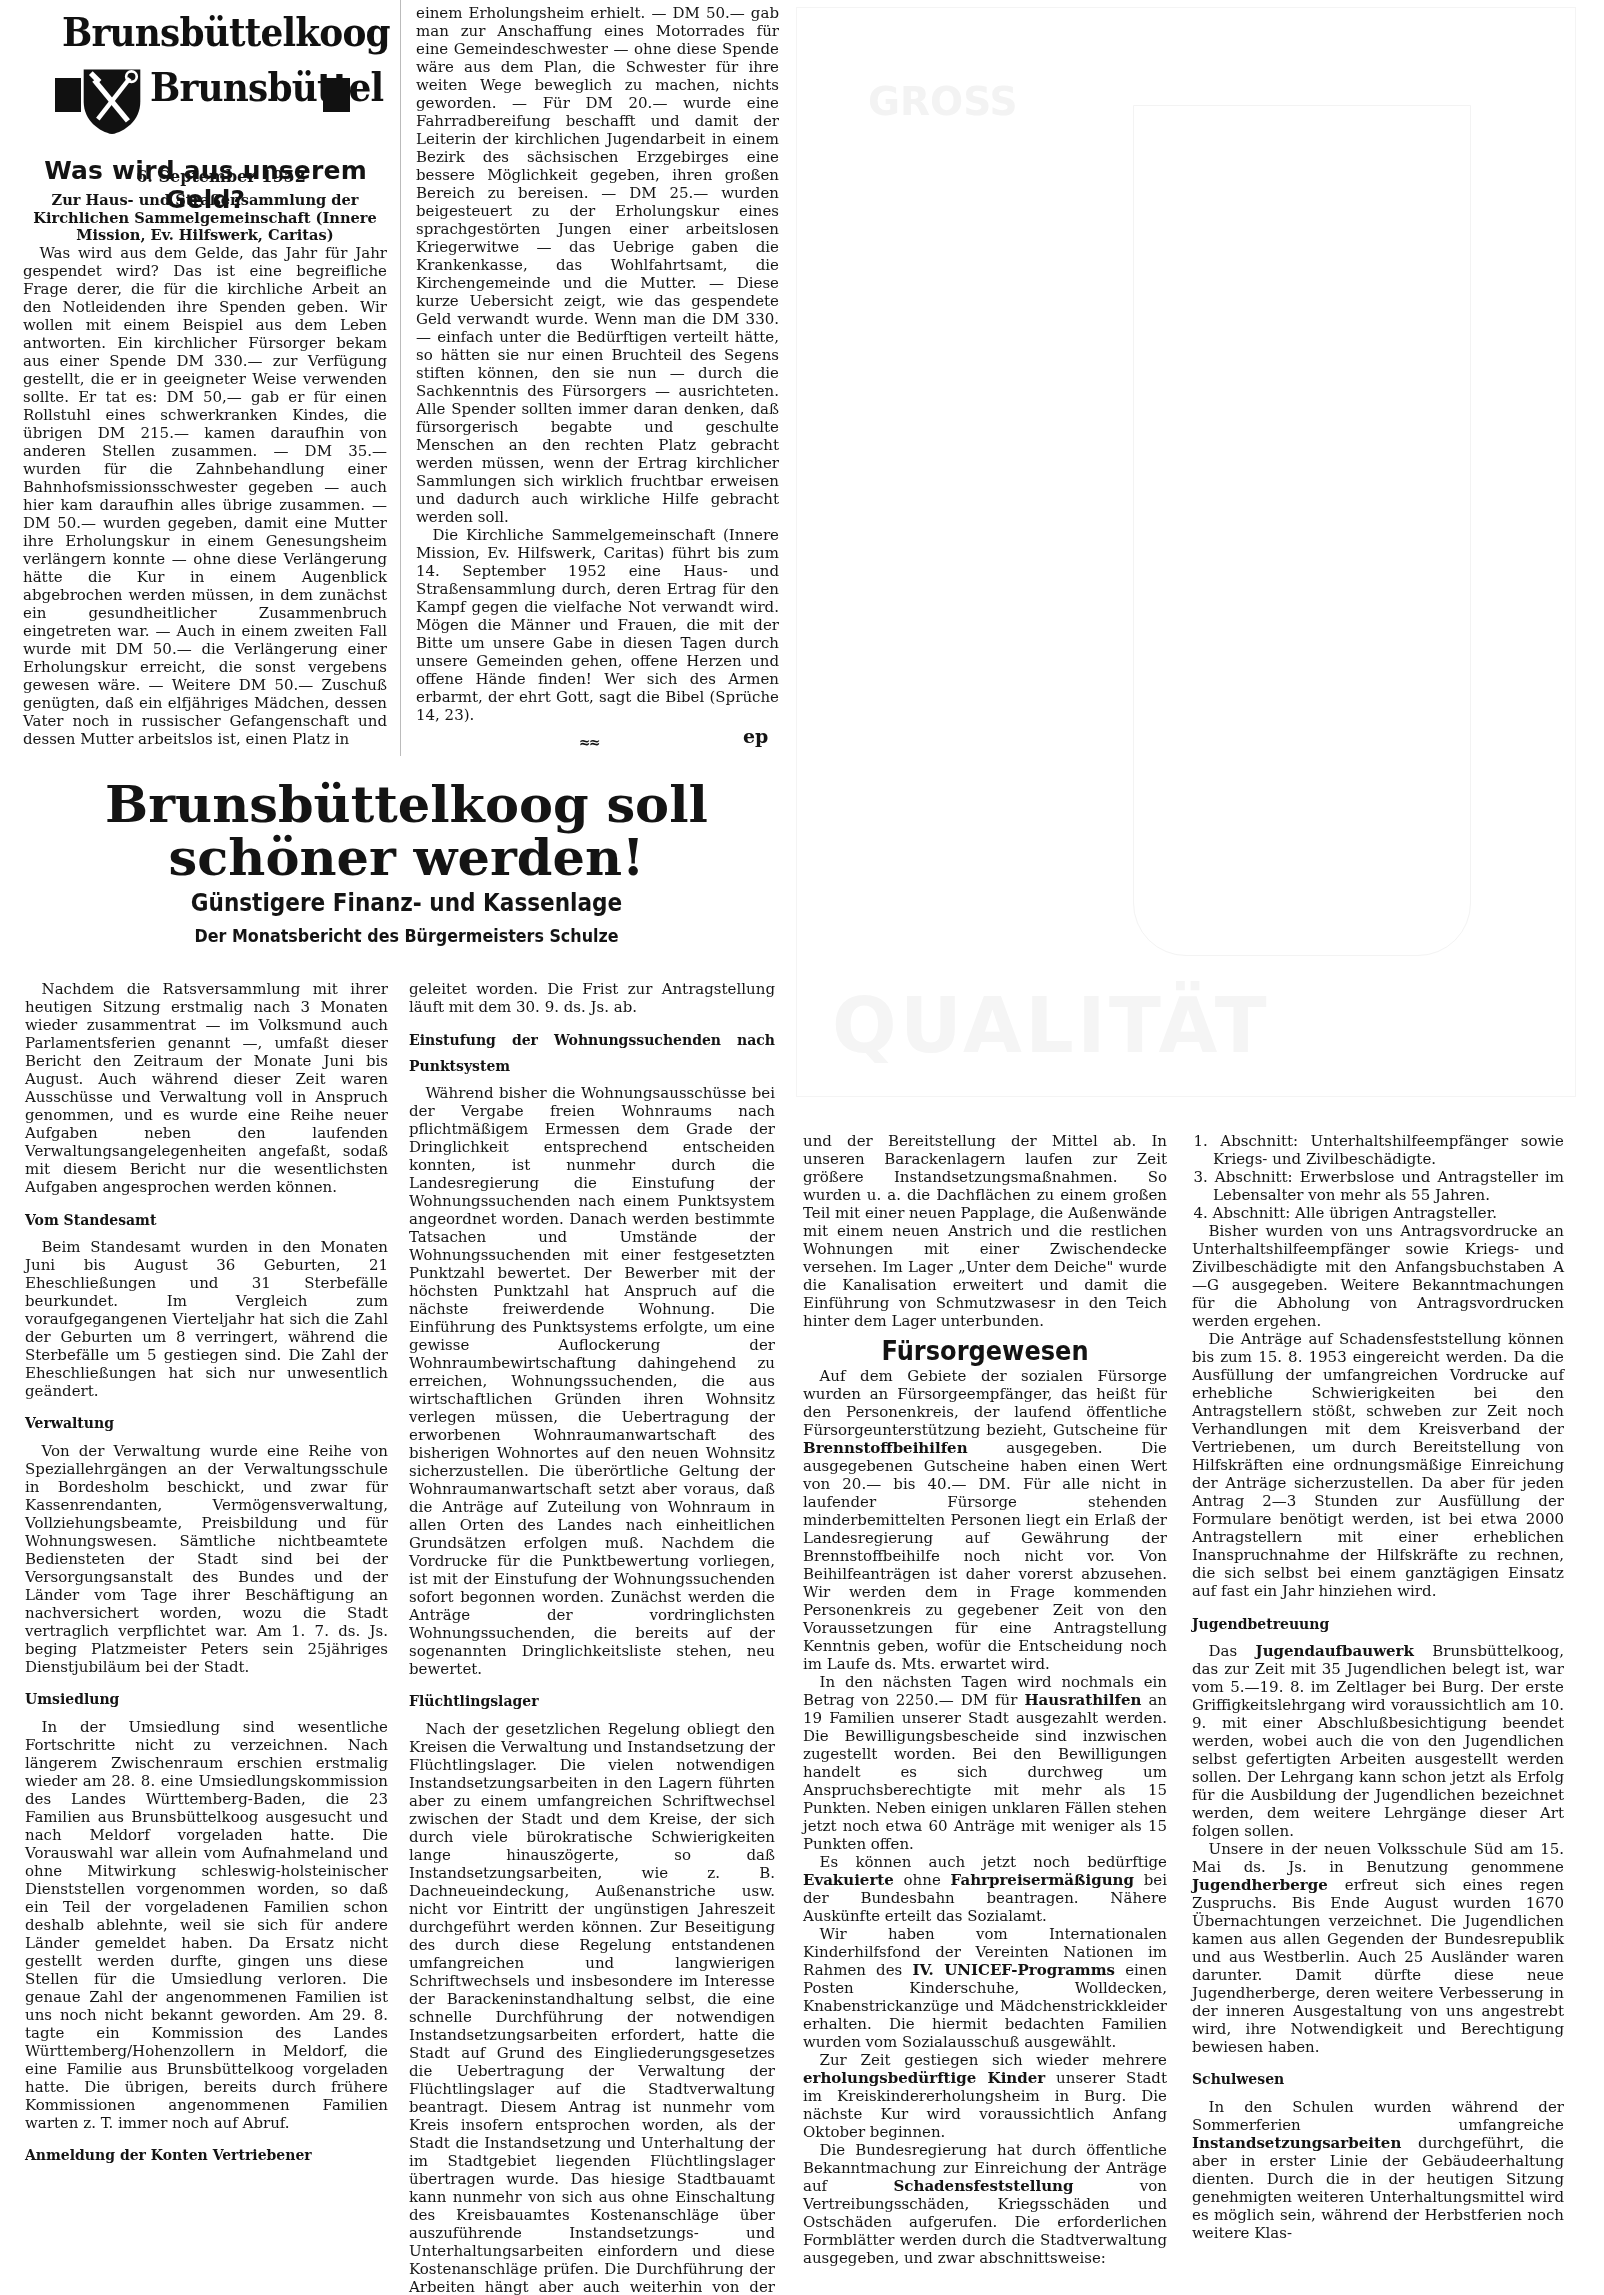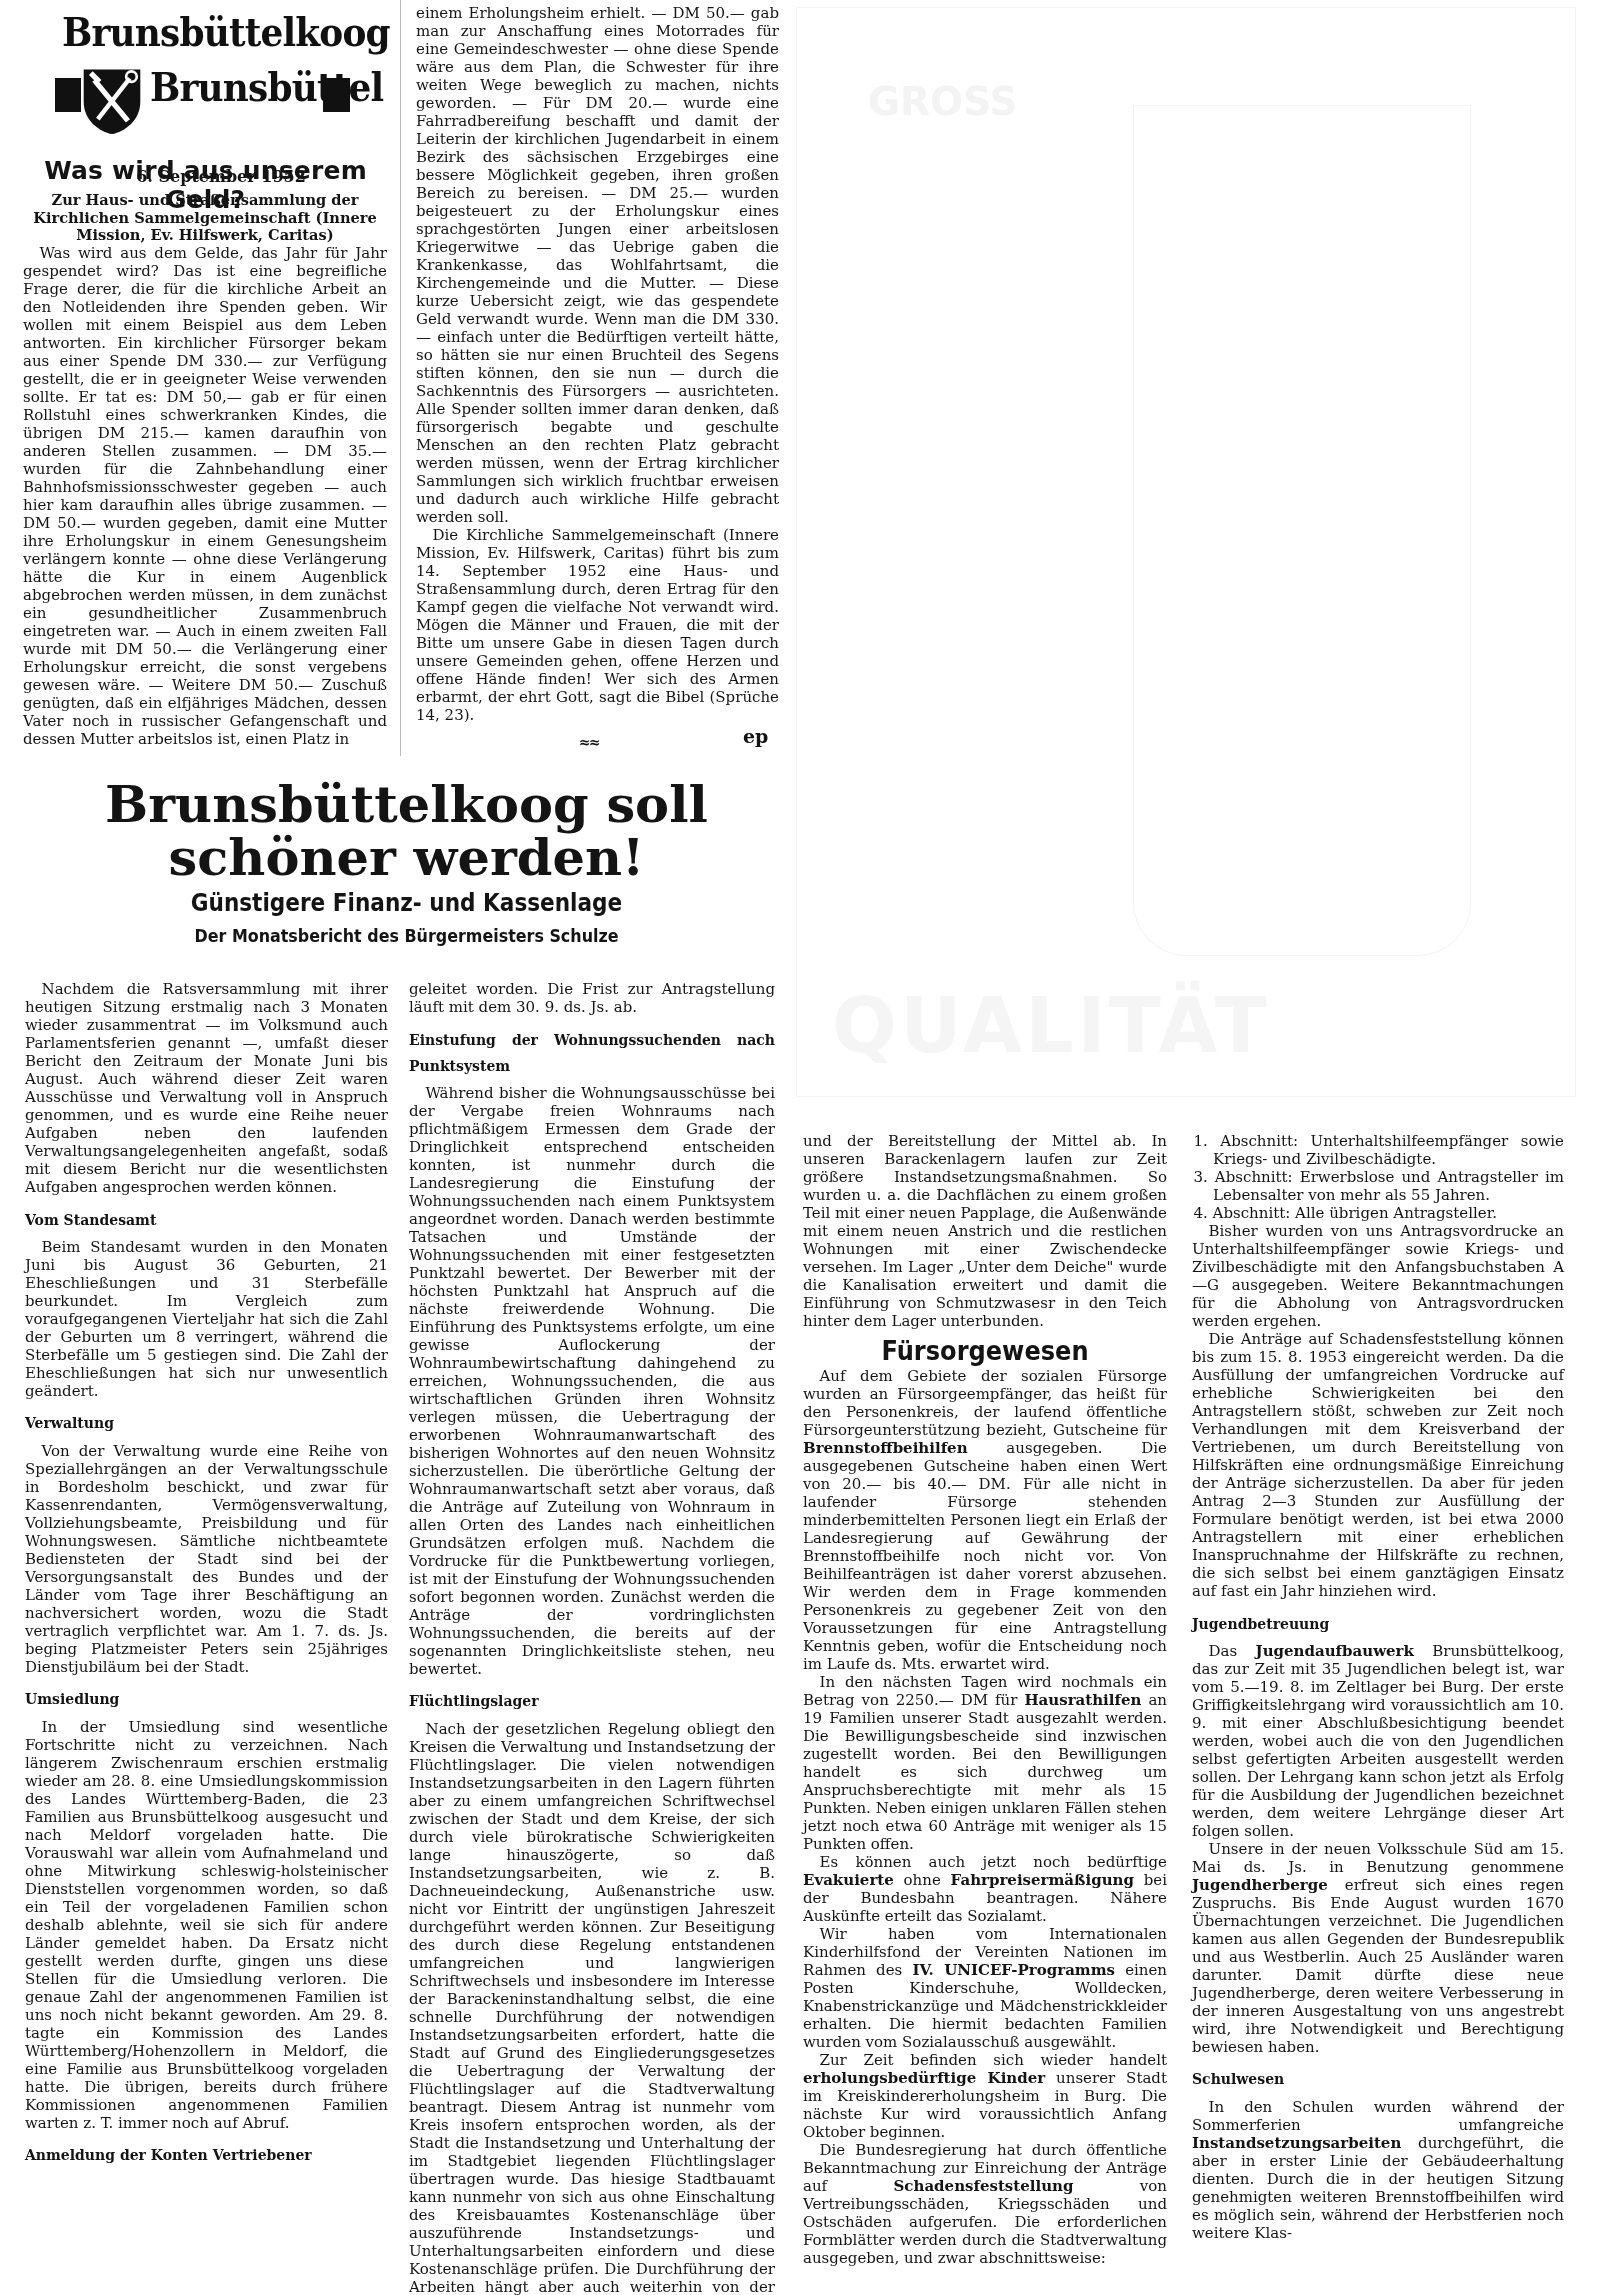--- a/index.html
+++ b/index.html
@@ -114,31 +114,31 @@
   <p>Nach der gesetzlichen Regelung obliegt den Kreisen die Verwaltung und Instandsetzung der Flüchtlingslager. Die vielen notwendigen Instandsetzungsarbeiten in den Lagern führten aber zu einem umfangreichen Schriftwechsel zwischen der Stadt und dem Kreise, der sich durch viele bürokratische Schwierigkeiten lange hinauszögerte, so daß Instandsetzungsarbeiten, wie z. B. Dachneueindeckung, Außenanstriche usw. nicht vor Eintritt der ungünstigen Jahreszeit durchgeführt werden können. Zur Beseitigung des durch diese Regelung entstandenen umfangreichen und langwierigen Schriftwechsels und insbesondere im Interesse der Barackeninstandhaltung selbst, die eine schnelle Durchführung der notwendigen Instandsetzungsarbeiten erfordert, hatte die Stadt auf Grund des Eingliederungsgesetzes die Uebertragung der Verwaltung der Flüchtlingslager auf die Stadtverwaltung beantragt. Diesem Antrag ist nunmehr vom Kreis insofern entsprochen worden, als der Stadt die Instandsetzung und Unterhaltung der im Stadtgebiet liegenden Flüchtlingslager übertragen wurde. Das hiesige Stadtbauamt kann nunmehr von sich aus ohne Einschaltung des Kreisbauamtes Kostenanschläge über auszuführende Instandsetzungs- und Unterhaltungsarbeiten einfordern und diese Kostenanschläge prüfen. Die Durchführung der Arbeiten hängt aber auch weiterhin von der Genehmigung des Kreises</p>
 </div>
 
 <div id="c3" class="abs col">
   <p class="noind">und der Bereitstellung der Mittel ab. In unseren Barackenlagern laufen zur Zeit größere Instandsetzungsmaßnahmen. So wurden u. a. die Dachflächen zu einem großen Teil mit einer neuen Papplage, die Außenwände mit einem neuen Anstrich und die restlichen Wohnungen mit einer Zwischendecke versehen. Im Lager „Unter dem Deiche" wurde die Kanalisation erweitert und damit die Einführung von Schmutzwasesr in den Teich hinter dem Lager unterbunden.</p>
   <div class="big-sub">Fürsorgewesen</div>
   <p><span>Auf dem Gebiete der sozialen Fürsorge wurden an Fürsorgeempfänger, das heißt für den Personenkreis, der laufend öffentliche Fürsorgeunterstützung bezieht, Gutscheine für </span><b>Brennstoffbeihilfen</b><span> ausgegeben. Die ausgegebenen Gutscheine haben einen Wert von 20.— bis 40.— DM. Für alle nicht in laufender Fürsorge stehenden minderbemittelten Personen liegt ein Erlaß der Landesregierung auf Gewährung der Brennstoffbeihilfe noch nicht vor. Von Beihilfeanträgen ist daher vorerst abzusehen. Wir werden dem in Frage kommenden Personenkreis zu gegebener Zeit von den Voraussetzungen für eine Antragstellung Kenntnis geben, wofür die Entscheidung noch im Laufe ds. Mts. erwartet wird.</span></p>
   <p><span>In den nächsten Tagen wird nochmals ein Betrag von 2250.— DM für </span><b>Hausrathilfen</b><span> an 19 Familien unserer Stadt ausgezahlt werden. Die Bewilligungsbescheide sind inzwischen zugestellt worden. Bei den Bewilligungen handelt es sich durchweg um Anspruchsberechtigte mit mehr als 15 Punkten. Neben einigen unklaren Fällen stehen jetzt noch etwa 60 Anträge mit weniger als 15 Punkten offen.</span></p>
   <p><span>Es können auch jetzt noch bedürftige </span><b>Evakuierte</b><span> ohne </span><b>Fahrpreisermäßigung</b><span> bei der Bundesbahn beantragen. Nähere Auskünfte erteilt das Sozialamt.</span></p>
   <p><span>Wir haben vom Internationalen Kinderhilfsfond der Vereinten Nationen im Rahmen des </span><b>IV. UNICEF-Programms</b><span> einen Posten Kinderschuhe, Wolldecken, Knabenstrickanzüge und Mädchenstrickkleider erhalten. Die hiermit bedachten Familien wurden vom Sozialausschuß ausgewählt.</span></p>
-  <p><span>Zur Zeit befinden sich wieder handelt </span><b>erholungsbedürftige Kinder</b><span> unserer Stadt im Kreiskindererholungsheim in Burg. Die nächste Kur wird voraussichtlich Anfang Oktober beginnen.</span></p>
+  <p><span>Zur Zeit gestiegen sich wieder mehrere </span><b>erholungsbedürftige Kinder</b><span> unserer Stadt im Kreiskindererholungsheim in Burg. Die nächste Kur wird voraussichtlich Anfang Oktober beginnen.</span></p>
   <p><span>Die Bundesregierung hat durch öffentliche Bekanntmachung zur Einreichung der Anträge auf </span><b>Schadensfeststellung</b><span> von Vertreibungsschäden, Kriegsschäden und Ostschäden aufgerufen. Die erforderlichen Formblätter werden durch die Stadtverwaltung ausgegeben, und zwar abschnittsweise:</span></p>
 </div>
 
 <div id="c4" class="abs col">
   <ul class="list">
     <li>1. Abschnitt: Unterhaltshilfeempfänger sowie Kriegs- und Zivilbeschädigte.</li>
     <li>3. Abschnitt: Erwerbslose und Antragsteller im Lebensalter von mehr als 55 Jahren.</li>
     <li>4. Abschnitt: Alle übrigen Antragsteller.</li>
   </ul>
   <p>Bisher wurden von uns Antragsvordrucke an Unterhaltshilfeempfänger sowie Kriegs- und Zivilbeschädigte mit den Anfangsbuchstaben A—G ausgegeben. Weitere Bekanntmachungen für die Abholung von Antragsvordrucken werden ergehen.</p>
   <p>Die Anträge auf Schadensfeststellung können bis zum 15. 8. 1953 eingereicht werden. Da die Ausfüllung der umfangreichen Vordrucke auf erhebliche Schwierigkeiten bei den Antragstellern stößt, schweben zur Zeit noch Verhandlungen mit dem Kreisverband der Vertriebenen, um durch Bereitstellung von Hilfskräften eine ordnungsmäßige Einreichung der Anträge sicherzustellen. Da aber für jeden Antrag 2—3 Stunden zur Ausfüllung der Formulare benötigt werden, ist bei etwa 2000 Antragstellern mit einer erheblichen Inanspruchnahme der Hilfskräfte zu rechnen, die sich selbst bei einem ganztägigen Einsatz auf fast ein Jahr hinziehen wird.</p>
   <div class="sub">Jugendbetreuung</div>
   <p><span>Das </span><b>Jugendaufbauwerk</b><span> Brunsbüttelkoog, das zur Zeit mit 35 Jugendlichen belegt ist, war vom 5.—19. 8. im Zeltlager bei Burg. Der erste Griffigkeitslehrgang wird voraussichtlich am 10. 9. mit einer Abschlußbesichtigung beendet werden, wobei auch die von den Jugendlichen selbst gefertigten Arbeiten ausgestellt werden sollen. Der Lehrgang kann schon jetzt als Erfolg für die Ausbildung der Jugendlichen bezeichnet werden, dem weitere Lehrgänge dieser Art folgen sollen.</span></p>
   <p><span>Unsere in der neuen Volksschule Süd am 15. Mai ds. Js. in Benutzung genommene </span><b>Jugendherberge</b><span> erfreut sich eines regen Zuspruchs. Bis Ende August wurden 1670 Übernachtungen verzeichnet. Die Jugendlichen kamen aus allen Gegenden der Bundesrepublik und aus Westberlin. Auch 25 Ausländer waren darunter. Damit dürfte diese neue Jugendherberge, deren weitere Verbesserung in der inneren Ausgestaltung von uns angestrebt wird, ihre Notwendigkeit und Berechtigung bewiesen haben.</span></p>
   <div class="sub">Schulwesen</div>
-  <p><span>In den Schulen wurden während der Sommerferien umfangreiche </span><b>Instandsetzungsarbeiten</b><span> durchgeführt, die aber in erster Linie der Gebäudeerhaltung dienten. Durch die in der heutigen Sitzung genehmigten weiteren Brennstoffbeihilfen wird es möglich sein, während der Herbstferien noch weitere Klas-</span></p>
+  <p><span>In den Schulen wurden während der Sommerferien umfangreiche </span><b>Instandsetzungsarbeiten</b><span> durchgeführt, die aber in erster Linie der Gebäudeerhaltung dienten. Durch die in der heutigen Sitzung genehmigten weiteren Unterhaltungsmittel wird es möglich sein, während der Herbstferien noch weitere Klas-</span></p>
 </div>
 
 
 </body></html>

